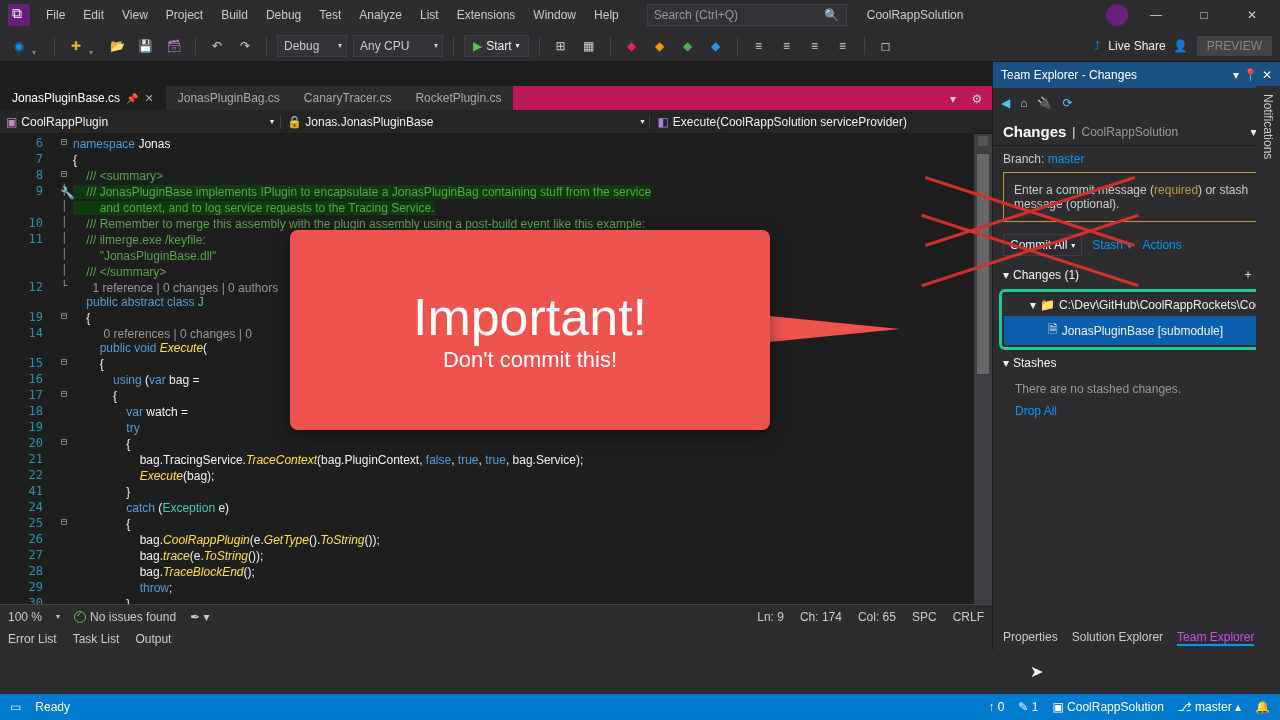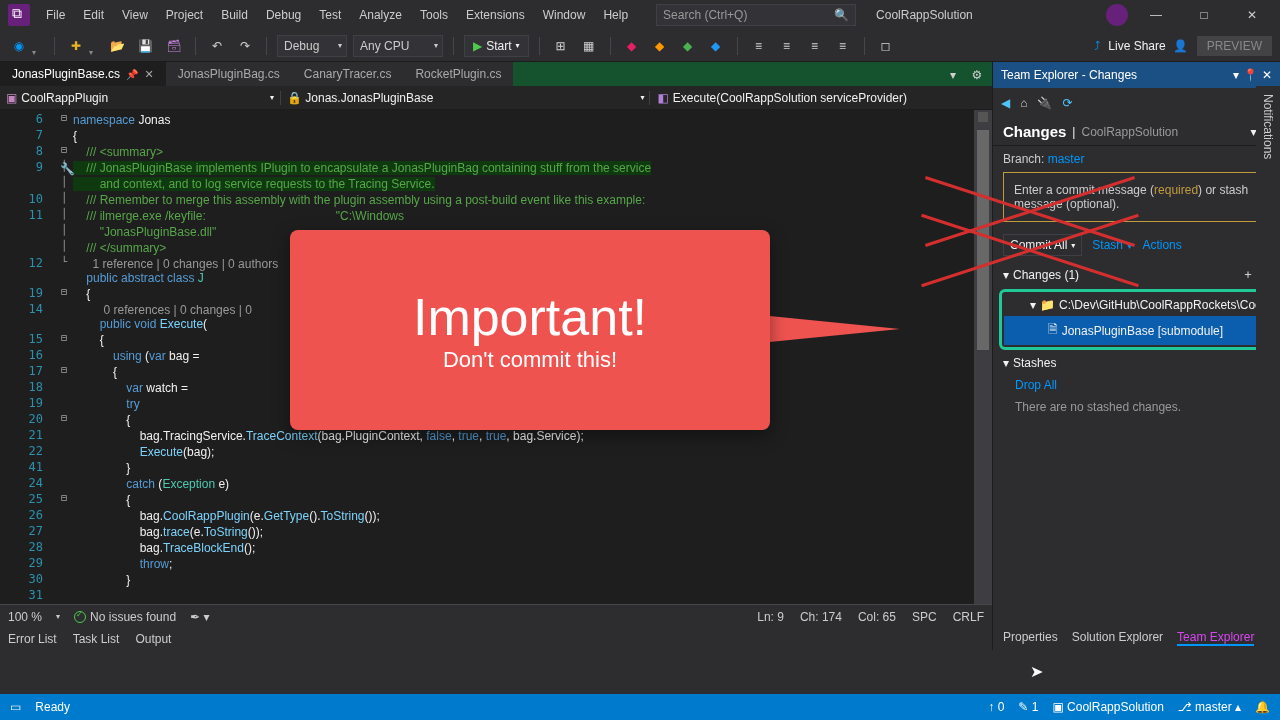--- a/index.html
+++ b/index.html
@@ -20,41 +20,41 @@
 .tbtn.drop::after{content:"▾";font-size:8px;position:absolute;right:-6px;bottom:0;color:#888;}
 .tsep{width:1px;height:18px;background:#46464a;margin:0 4px;}
 .combo{height:22px;background:#333337;border:1px solid #3f3f46;padding:0 16px 0 6px;display:flex;align-items:center;color:#ccc;position:relative;min-width:70px;}
 .combo::after{content:"▾";position:absolute;right:4px;font-size:8px;}
 .startbtn{display:flex;align-items:center;gap:4px;height:22px;padding:0 8px;border:1px solid #3f3f46;background:#333337;}
 .startbtn .play{color:#4ec94e;}
 .rshare{margin-left:auto;display:flex;align-items:center;gap:8px;}
 .preview{background:#434346;padding:3px 10px;color:#888;}
 .maincols{display:flex;height:588px;}
 .left{flex:1;display:flex;flex-direction:column;background:#1e1e1e;}
-.tabs{display:flex;background:#14532d;height:24px;align-items:end;}
+.tabs{display:flex;background:#be185d;height:24px;align-items:end;margin-top:24px;}
 .tab{height:24px;padding:0 12px;display:flex;align-items:center;gap:6px;color:#aaa;background:#2d2d30;}
 .tab.active{background:#1e1e1e;color:#fff;}
 .tab .pin{color:#0097fb;font-size:10px;}
 .tab .x{color:#aaa;font-size:11px;}
 .tabs-right{margin-left:auto;display:flex;gap:2px;padding-right:4px;}
 .navbar{height:24px;background:#252526;display:flex;align-items:center;border-bottom:1px solid #1c1c1c;}
 .nav1{width:280px;padding:0 6px;display:flex;align-items:center;gap:4px;}
 .nav2{flex:1;padding:0 6px;display:flex;align-items:center;gap:4px;border-left:1px solid #3f3f46;}
 .editor-wrap{flex:1;position:relative;display:flex;overflow:hidden;}
 .gutter{width:55px;background:#1e1e1e;text-align:right;padding-top:2px;}
 .gln{height:16px;color:#2b91af;padding-right:12px;font-family:Consolas,monospace;font-size:12px;}
 .fold{width:18px;background:#1e1e1e;padding-top:2px;}
 .fbox{height:16px;font-family:Consolas,monospace;font-size:10px;color:#a0a0a0;text-align:center;}
 .codelines{flex:1;background:#1e1e1e;padding-top:2px;font-family:Consolas,monospace;font-size:12.5px;line-height:16px;}
 .ln{height:16px;white-space:pre;}
 .small{font-size:10px;height:14px;color:#999;}
 .kw{color:#569cd6;}
 .cm{color:#57a64a;}
 .ty{color:#4ec9b0;}
-.mn{color:#7dd3fc;}
+.mn{color:#fde047;font-style:italic;}
 .highlight{background:#0f3a0f;display:inline;}
 .scrollv{width:18px;background:#3e3e42;position:relative;}
 .thumb{position:absolute;left:3px;width:12px;background:#686868;}
 .statusbottom{height:24px;background:#2d2d30;display:flex;align-items:center;padding:0 8px;gap:14px;color:#ccc;border-top:1px solid #46464a;}
 .statusbottom .r{margin-left:auto;display:flex;gap:16px;}
 .issues{display:flex;align-items:center;gap:4px;}
 .issues .circ{width:12px;height:12px;border:1.5px solid #4ec94e;border-radius:50%;position:relative;}
 .issues .circ::after{content:"✓";position:absolute;color:#4ec94e;font-size:8px;left:1px;top:-2px;}
 .panestabs{height:22px;background:#2d2d30;display:flex;padding:0 8px;gap:16px;align-items:center;color:#ccc;}
 .right{width:288px;background:#2d2d30;display:flex;flex-direction:column;border-left:1px solid #1c1c1c;}
@@ -101,21 +101,21 @@
   <div class="logo"></div>
   <div class="menubar">
     <span>File</span>
     <span>Edit</span>
     <span>View</span>
     <span>Project</span>
     <span>Build</span>
     <span>Debug</span>
     <span>Test</span>
     <span>Analyze</span>
-    <span>Tools</span>
+    <span>List</span>
     <span>Extensions</span>
     <span>Window</span>
     <span>Help</span>
   </div>
   <div class="search">
     <span>Search (Ctrl+Q)</span>
     <span class="search-icon">🔍</span>
   </div>
   <div class="solname">CoolRappSolution</div>
   <div class="titlebar-right">
@@ -383,22 +383,22 @@
       </div>
       <div class="treeitem sel" style="padding-left:44px">
         <span>🗎</span>
           <span>JonasPluginBase [submodule]</span>
       </div>
     </div>
     <div class="treehead">
       <span>▾</span>
         <span>Stashes</span>
     </div>
+    <div style="padding:6px 22px;color:#999">There are no stashed changes.</div>
     <div style="padding:2px 22px"><span class="link">Drop All</span></div>
-    <div style="padding:6px 22px;color:#999">There are no stashed changes.</div>
     <div style="flex:1"></div>
     <div class="bottomtabs">
       <span>Properties</span>
       <span>Solution Explorer</span>
       <span class="act">Team Explorer</span>
     </div>
   </div>
 </div>
 
 <div class="sidetab">

